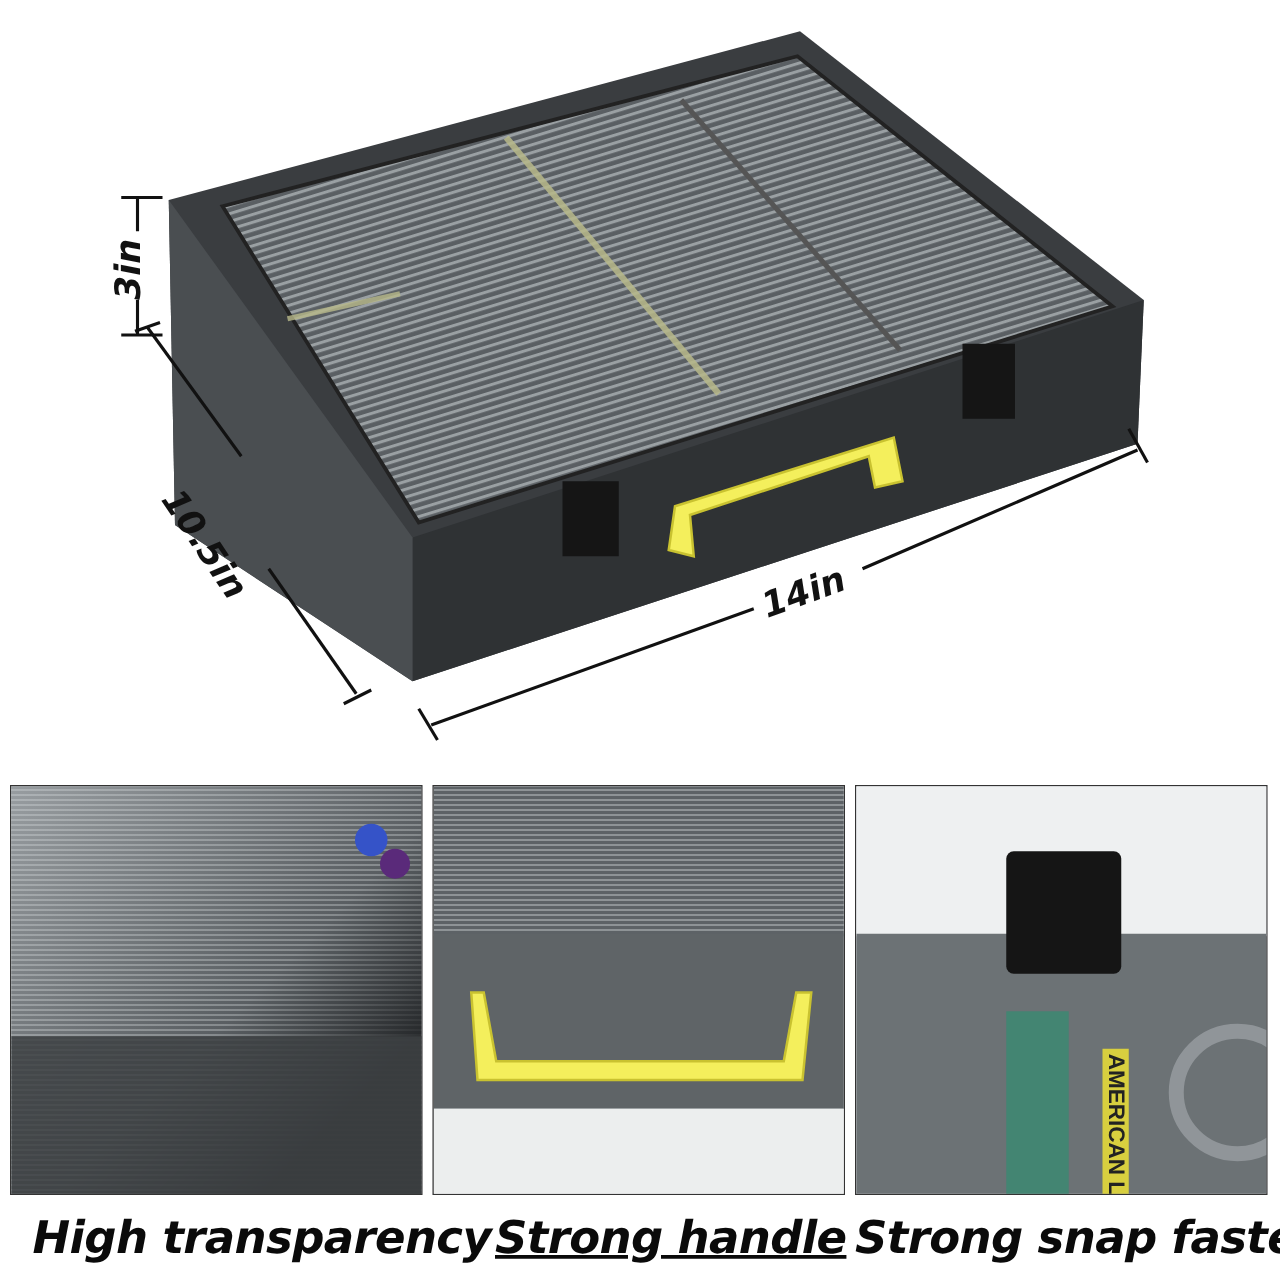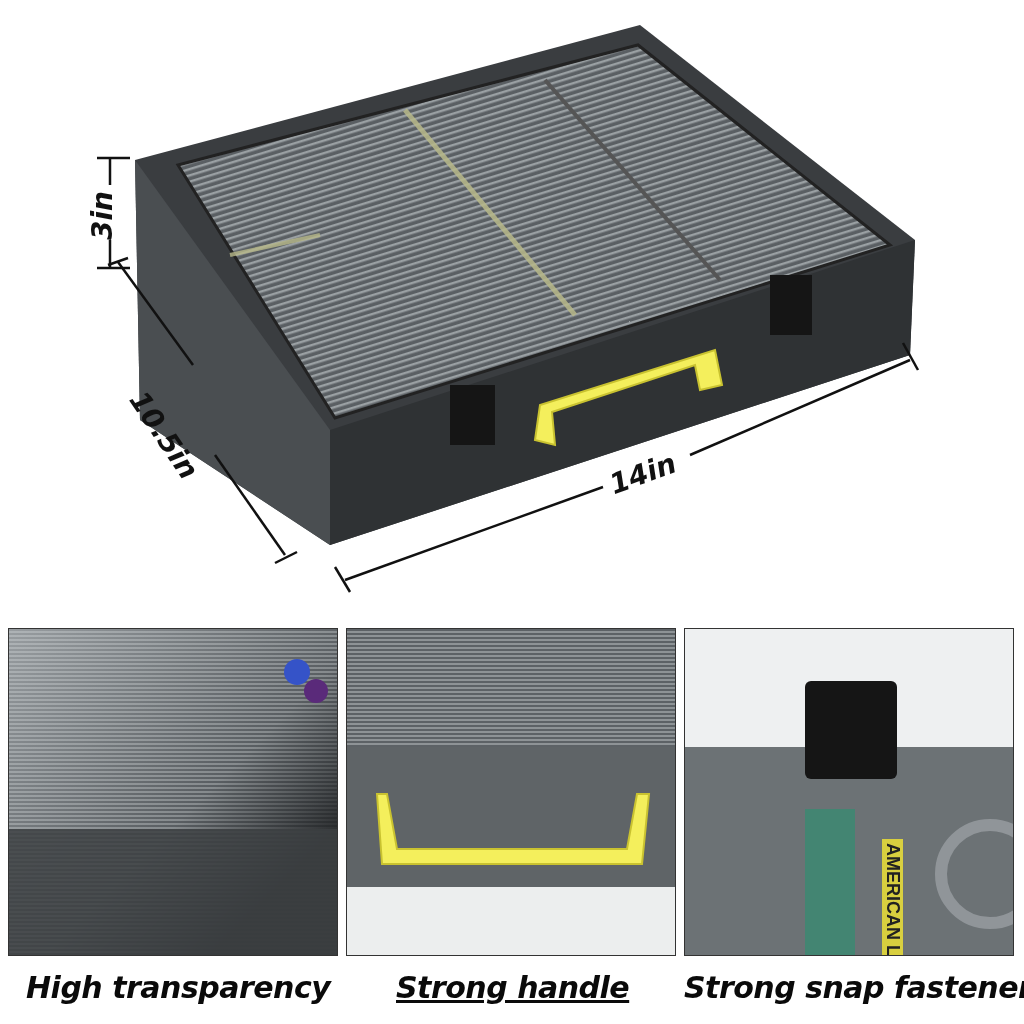--- a/index.html
+++ b/index.html
@@ -1,20 +1,20 @@
 <!DOCTYPE html>
 <html><head>
 <meta charset="utf-8">
 <style>
   html,body{margin:0;padding:0;background:#fff;}
   body{width:1024px;height:1024px;position:relative;overflow:hidden;font-family:"Liberation Sans",sans-serif;}
   .abs{position:absolute;}
   .dim-label{font-family:"DejaVu Sans",sans-serif;font-weight:bold;font-style:italic;font-size:28px;color:#111;white-space:nowrap;}
   .panel{position:absolute;top:628px;width:330px;height:328px;border:1.5px solid #333;box-sizing:border-box;overflow:hidden;background:#e9ecee;}
-  .caption{position:absolute;top:970px;font-family:"DejaVu Sans",sans-serif;font-weight:bold;font-style:italic;font-size:30px;color:#0a0a0a;white-space:nowrap;letter-spacing:-0.5px;}
+  .caption{position:absolute;top:970px;font-family:"DejaVu Sans",sans-serif;font-weight:bold;font-style:italic;font-size:36px;color:#0a0a0a;white-space:nowrap;letter-spacing:-0.5px;}
   .cards{background:repeating-linear-gradient(0deg,#8e9396 0 2px,#5d6266 2px 4px);}
 </style>
 </head>
 <body>
 
 <svg class="abs" style="left:0;top:0" width="1024" height="600" viewBox="0 0 1024 600">
   <defs>
     <pattern id="cardsA" width="6" height="6" patternUnits="userSpaceOnUse" patternTransform="rotate(-17)">
       <rect width="6" height="6" fill="#5a5f63"></rect>
       <rect width="6" height="2.4" fill="#9aa0a3"></rect>

